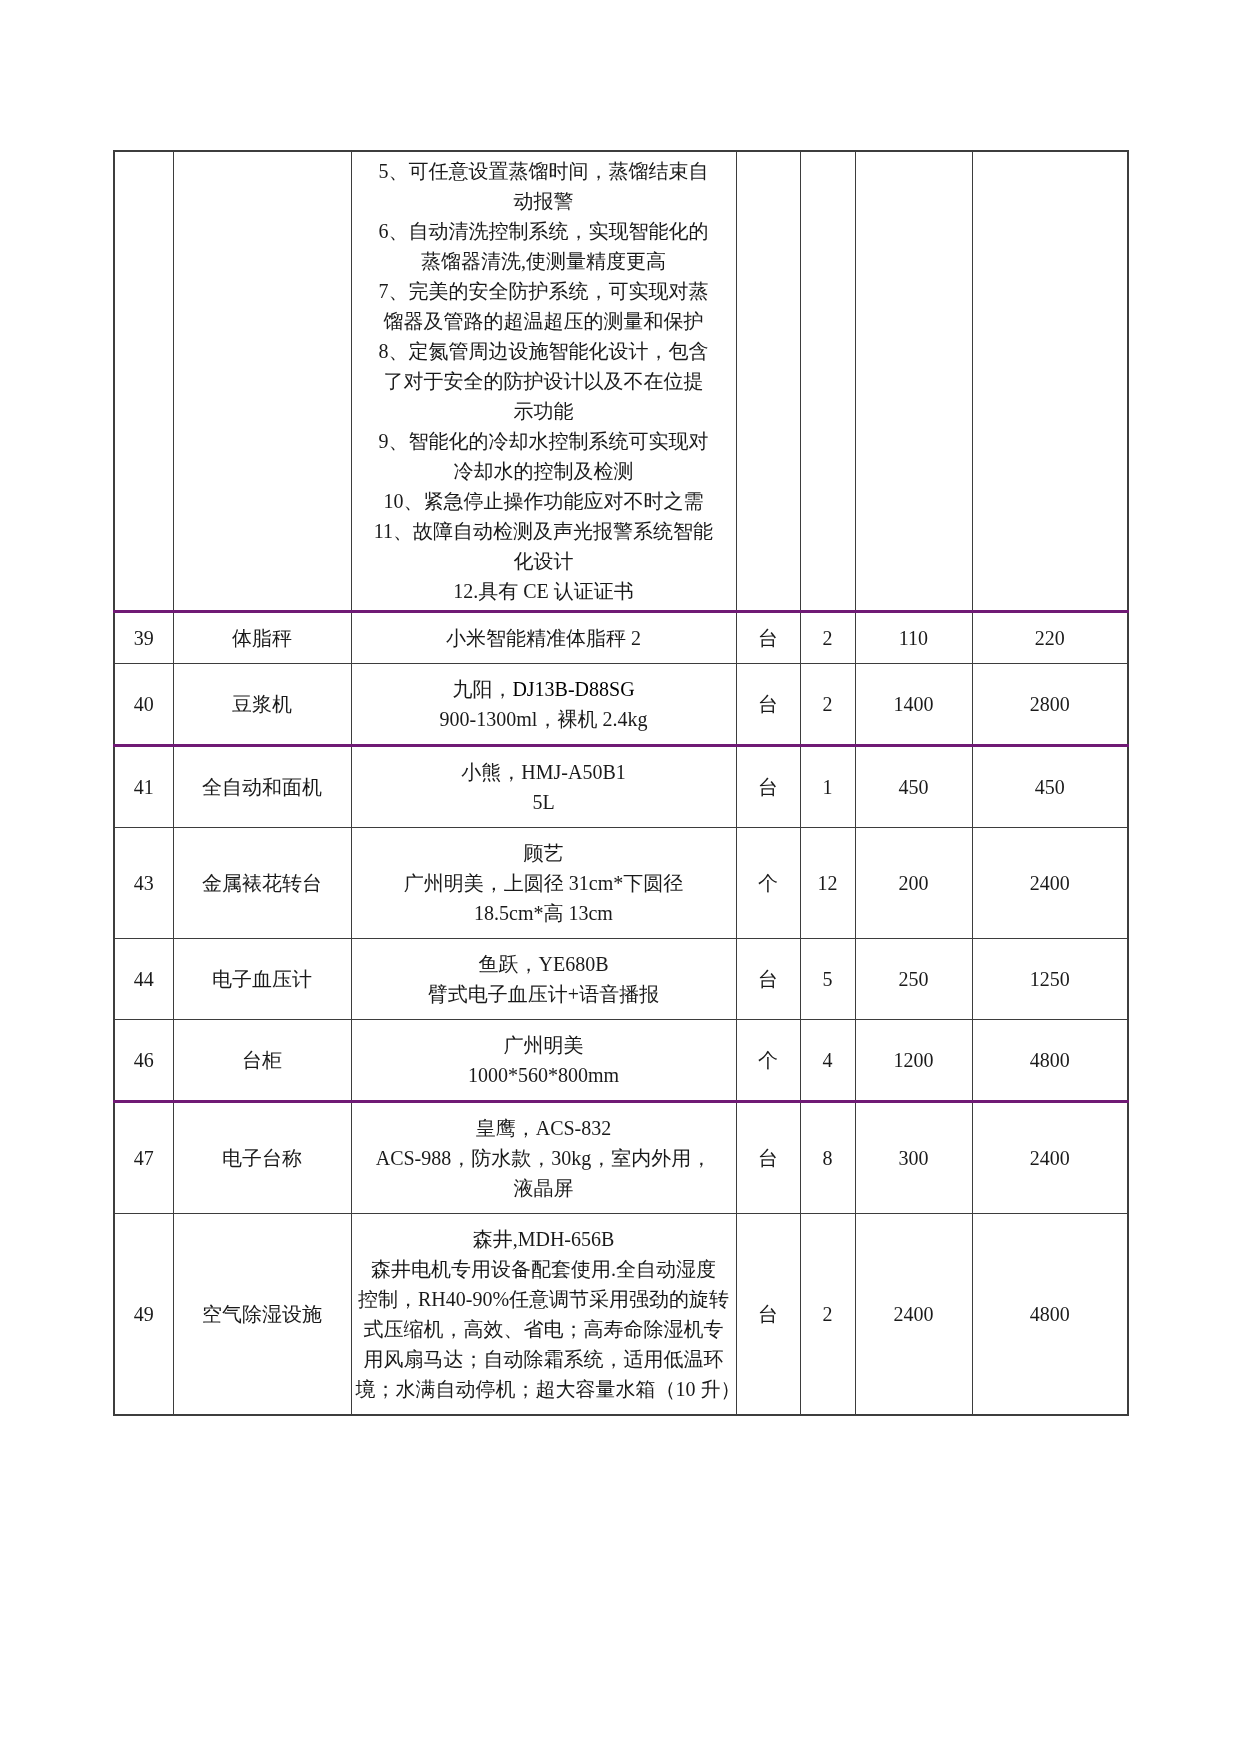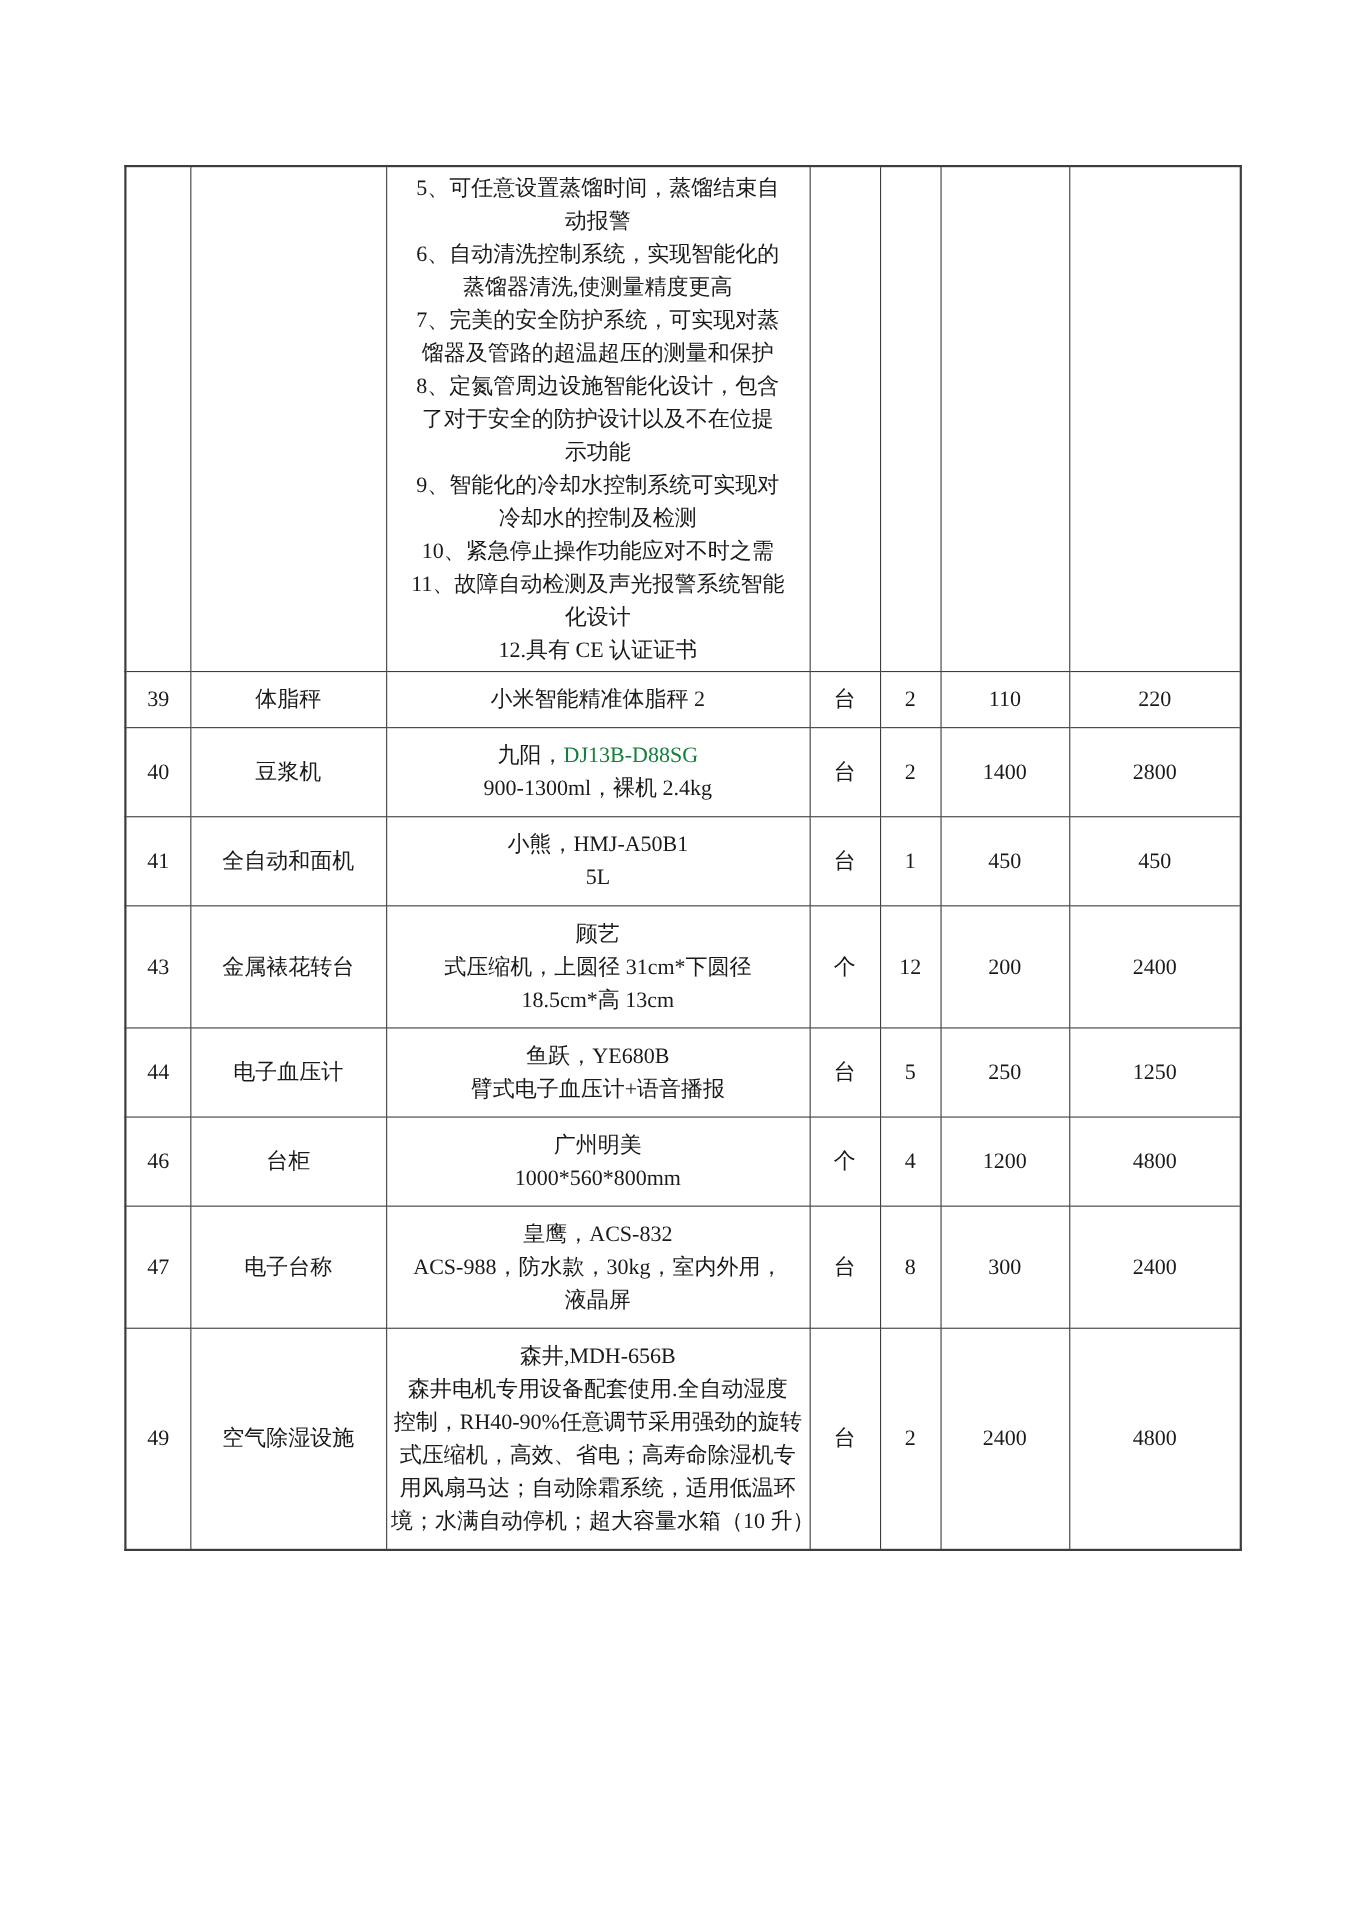--- a/index.html
+++ b/index.html
@@ -34,35 +34,35 @@
     padding:10px 4px;
     text-align:center;
     vertical-align:middle;
     overflow:hidden;
   }
   tr.cont-row td{
     padding-top:4px;
     padding-bottom:4px;
   }
   tr.thick td{
-    border-top:1px solid #701a75;
+    border-top:3px solid #701a75;
   }
   td.c-spec{
     text-align:left;
     padding-left:8px;
     padding-right:6px;
   }
   td.c-name{
     white-space:nowrap;
   }
   .spec-line{
     white-space:nowrap;
   }
   .gray-model{
-    color:#15803d;
+    color:#000000;
   }
 </style>
 </head>
 <body>
 
 <div class="page">
   <table class="doc-table">
     <colgroup>
       <col style="width:59px">
       <col style="width:178px">
@@ -131,21 +131,21 @@
           <td class="c-unit">台</td>
           <td class="c-qty">1</td>
           <td class="c-price">450</td>
           <td class="c-total">450</td>
         </tr>
         <tr>
           <td class="c-no">43</td>
           <td class="c-name">金属裱花转台</td>
           <td class="c-spec">
             <div class="spec-line">顾艺</div>
-            <div class="spec-line">式压缩机，上圆径 31cm*下圆径</div>
+            <div class="spec-line">广州明美，上圆径 31cm*下圆径</div>
             <div class="spec-line">18.5cm*高 13cm</div>
           </td>
           <td class="c-unit">个</td>
           <td class="c-qty">12</td>
           <td class="c-price">200</td>
           <td class="c-total">2400</td>
         </tr>
         <tr>
           <td class="c-no">44</td>
           <td class="c-name">电子血压计</td>

